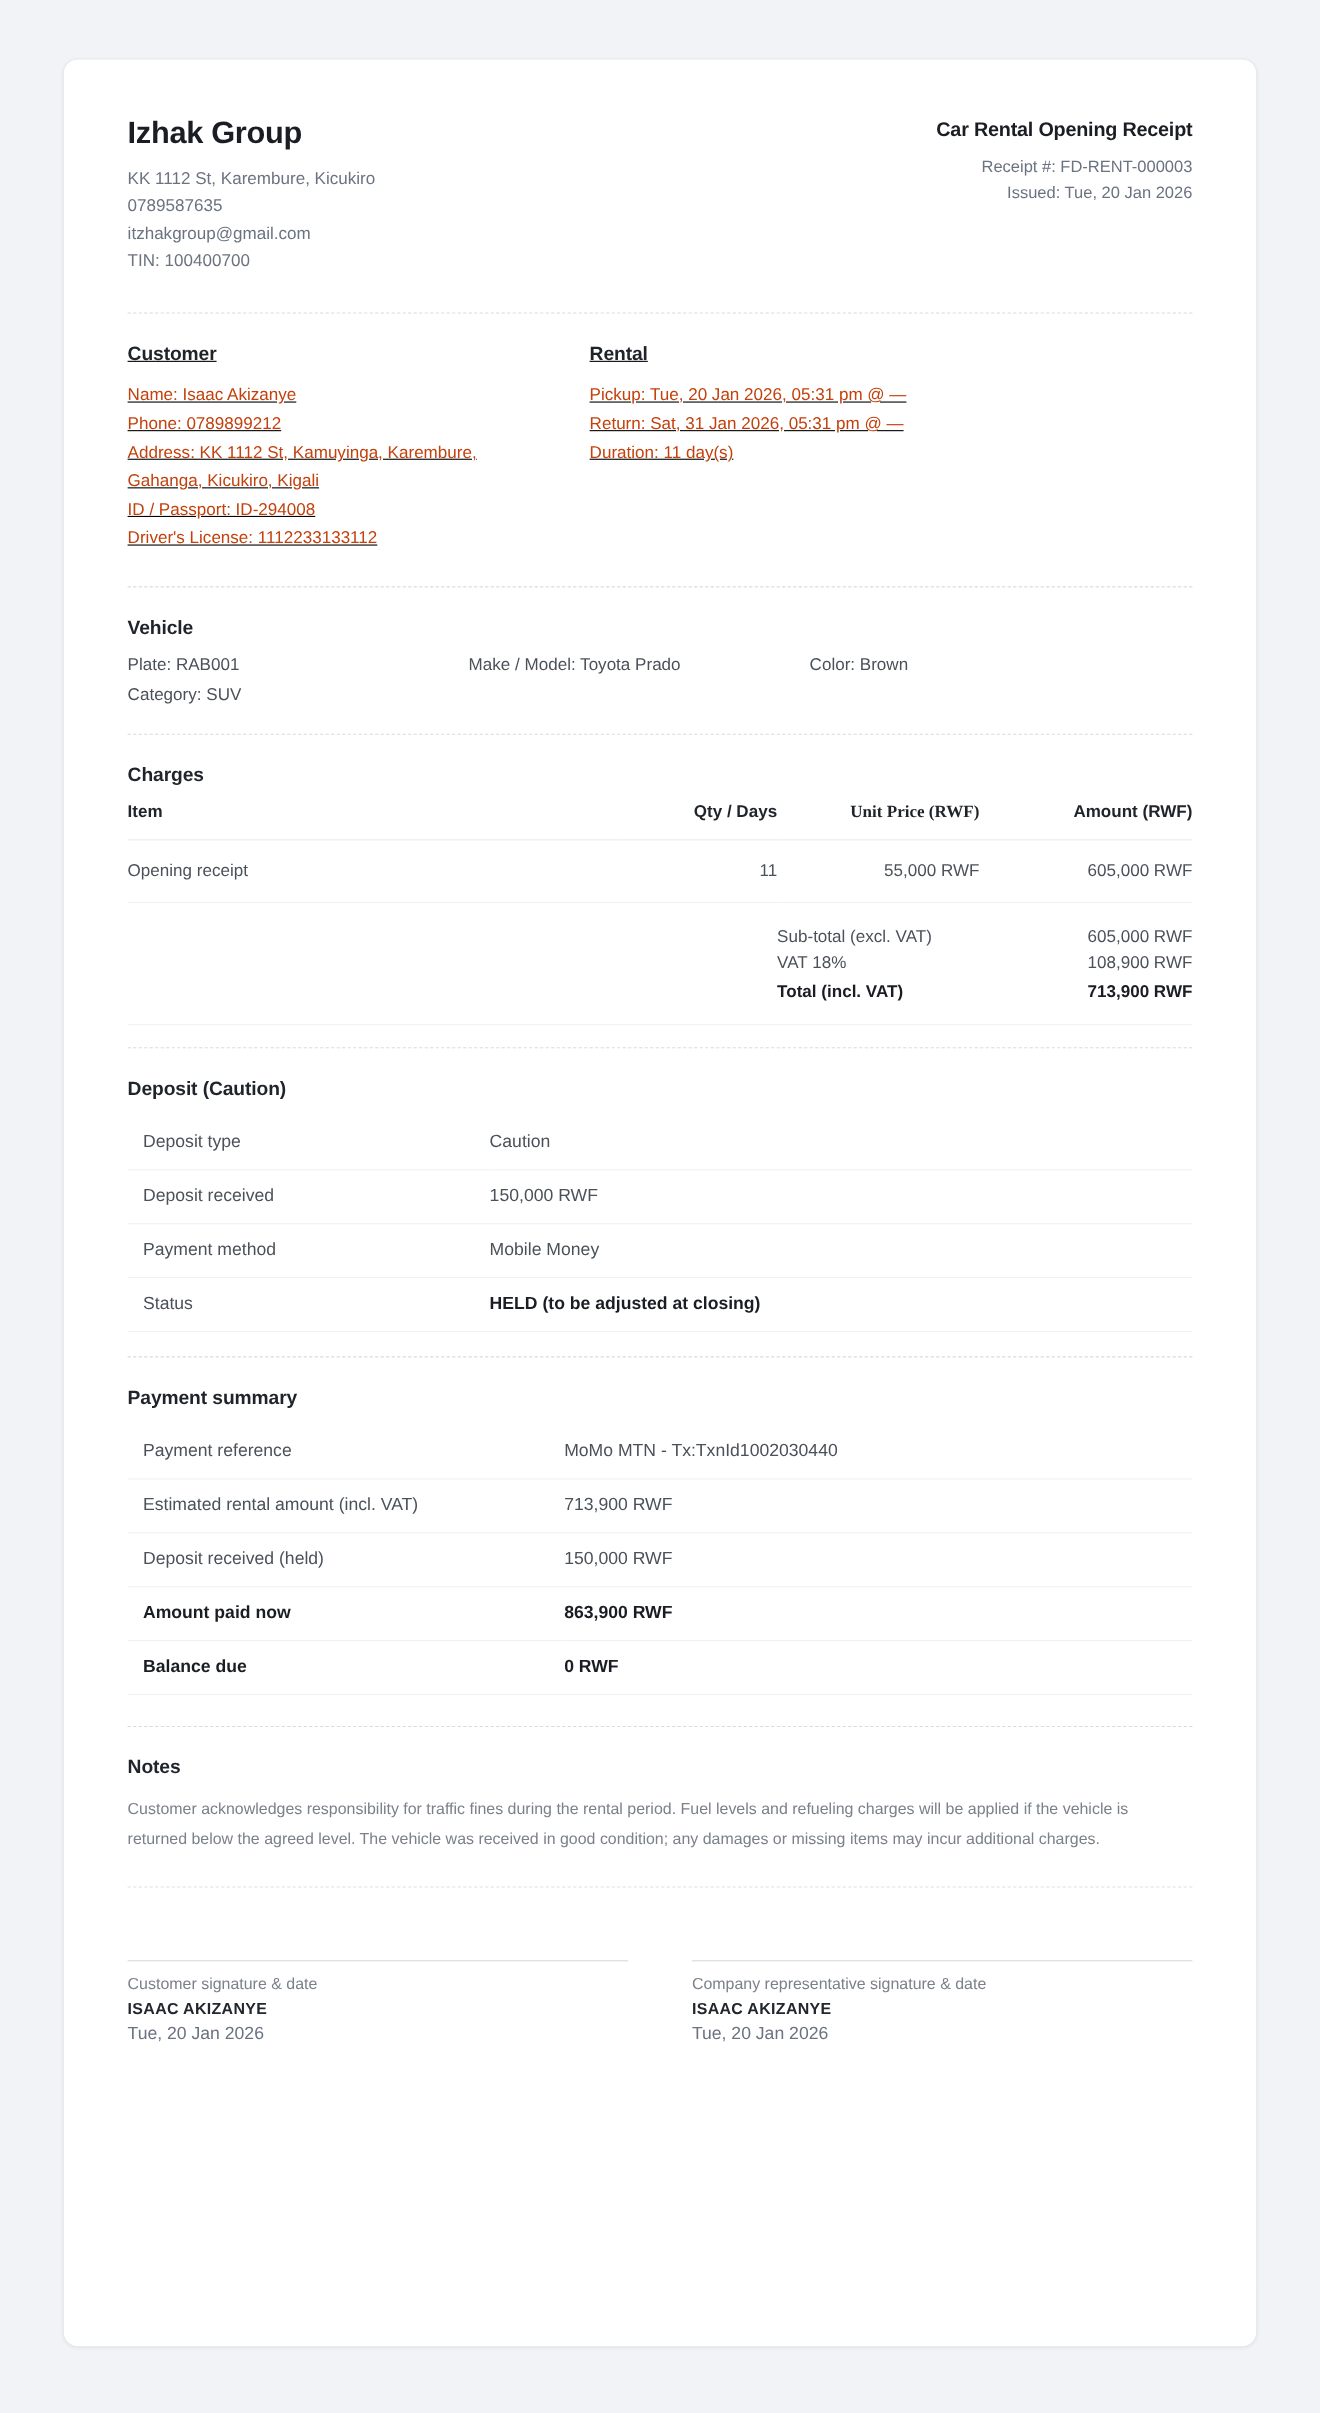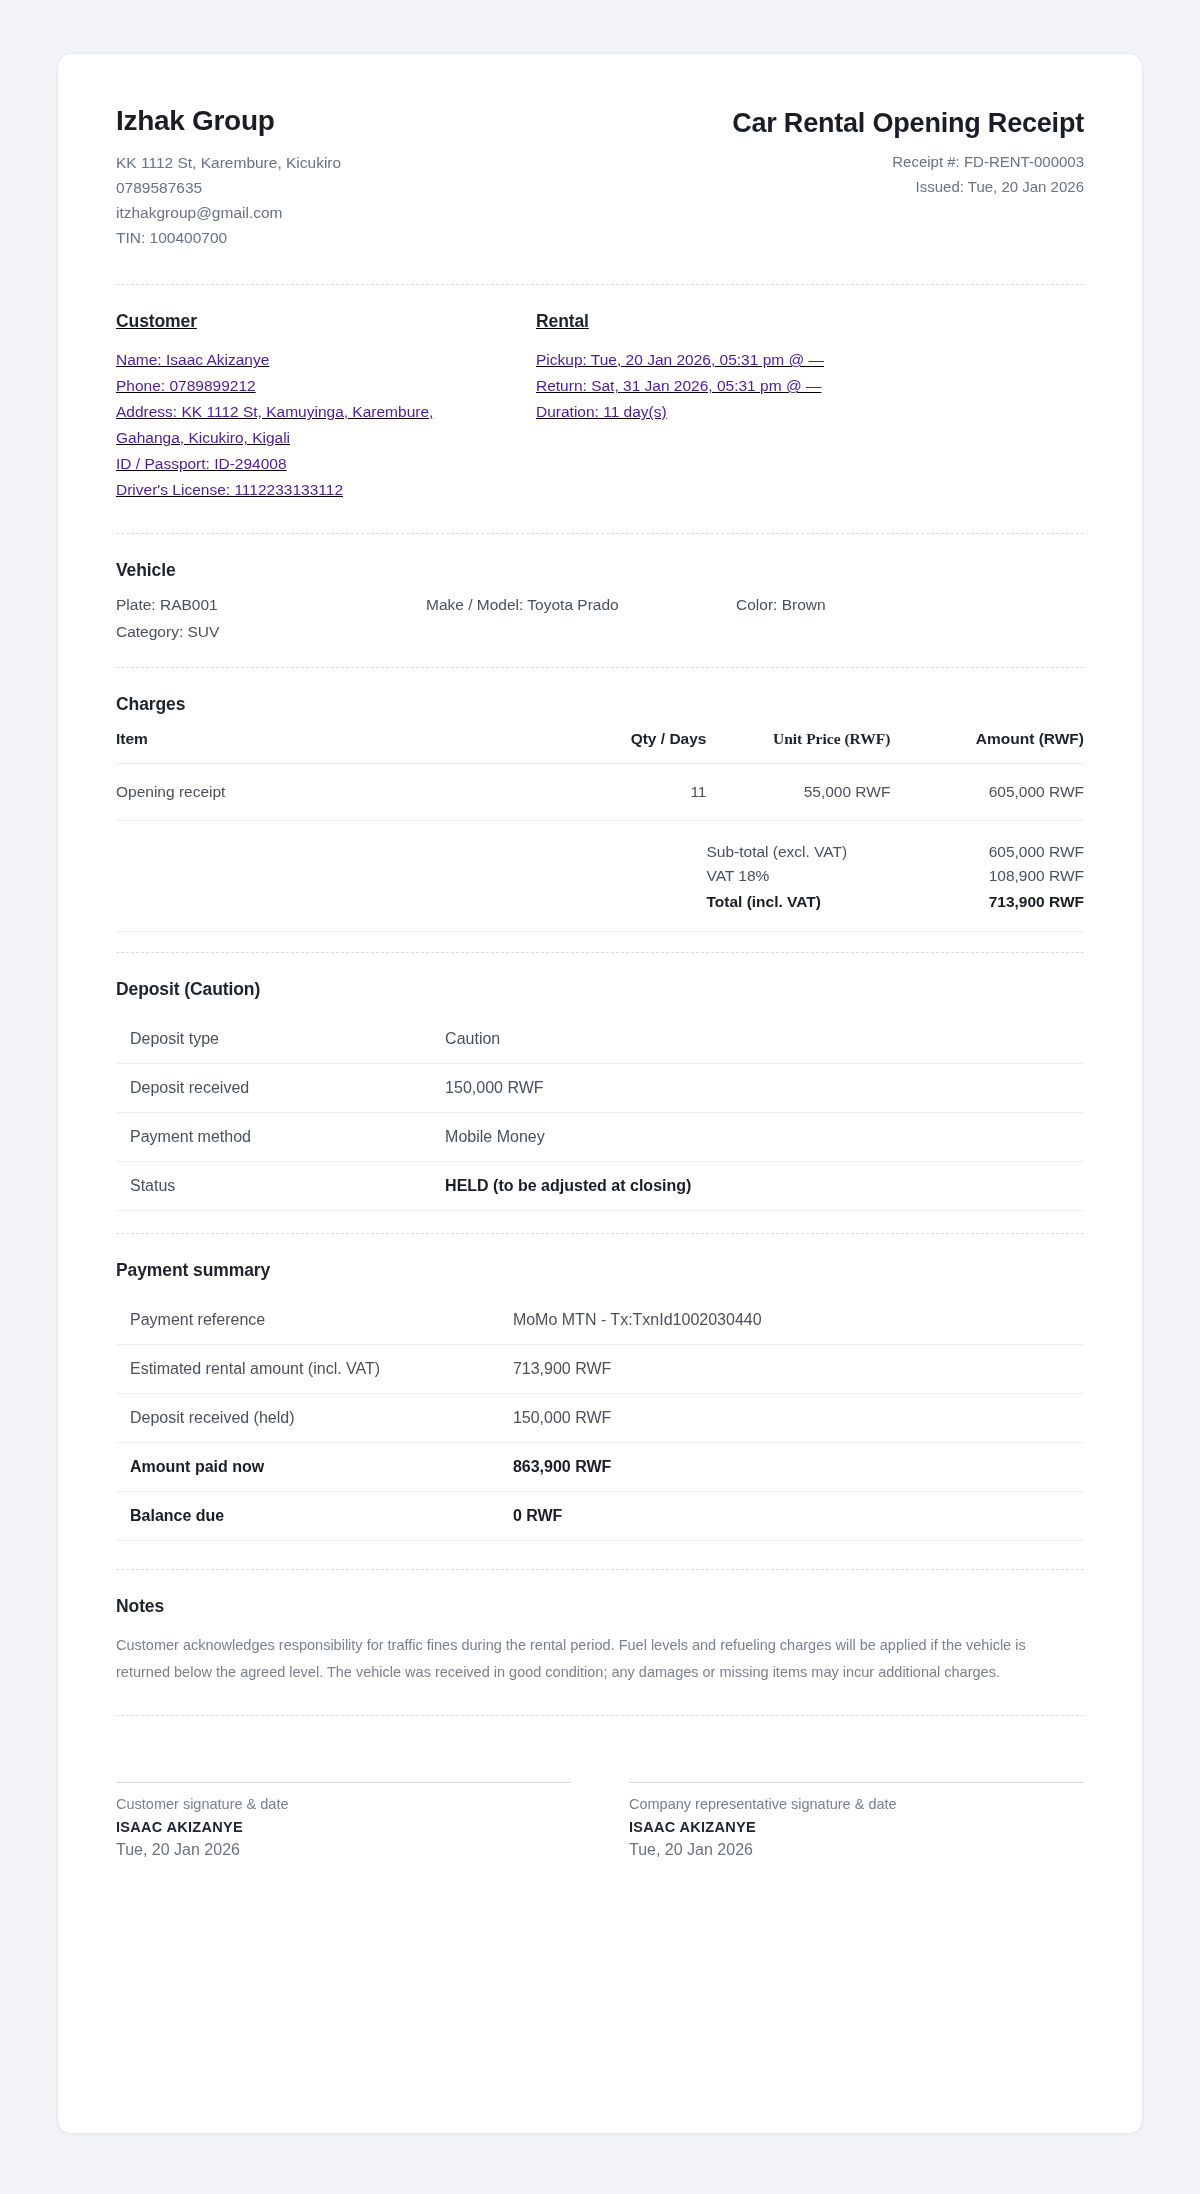--- a/index.html
+++ b/index.html
@@ -39,21 +39,21 @@
     margin: 0 0 13px 0;
     line-height: 1.1;
   }
   .biz-line {
     font-size: 15.5px;
     color: #6b7280;
     line-height: 1.62;
   }
   .head-right { text-align: right; padding-top: 2px; }
   .doc-title {
-    font-size: 27px;
+    font-size: 18px;
     font-weight: bold;
     color: #1a1d23;
     margin: 0 0 11px 0;
     letter-spacing: -0.2px;
     line-height: 1.15;
   }
   .doc-meta {
     font-size: 15px;
     color: #6b7280;
     line-height: 1.65;
@@ -69,21 +69,21 @@
   .section { padding: 26px 0 4px 0; }
   .section-title {
     font-size: 17.5px;
     font-weight: bold;
     color: #1f232a;
     margin: 0 0 15px 0;
     letter-spacing: -0.1px;
   }
   .body-line {
     font-size: 15.5px;
-    color: #4c1d95;
+    color: #c2410c;
     line-height: 1.68;
   }
 
   .two-col {
     display: flex;
     gap: 0;
     text-decoration: underline;
   }
   .two-col > .col { flex: 1 1 0; }
   .two-col > .col:first-child { max-width: 420px; flex: 0 0 420px; }

